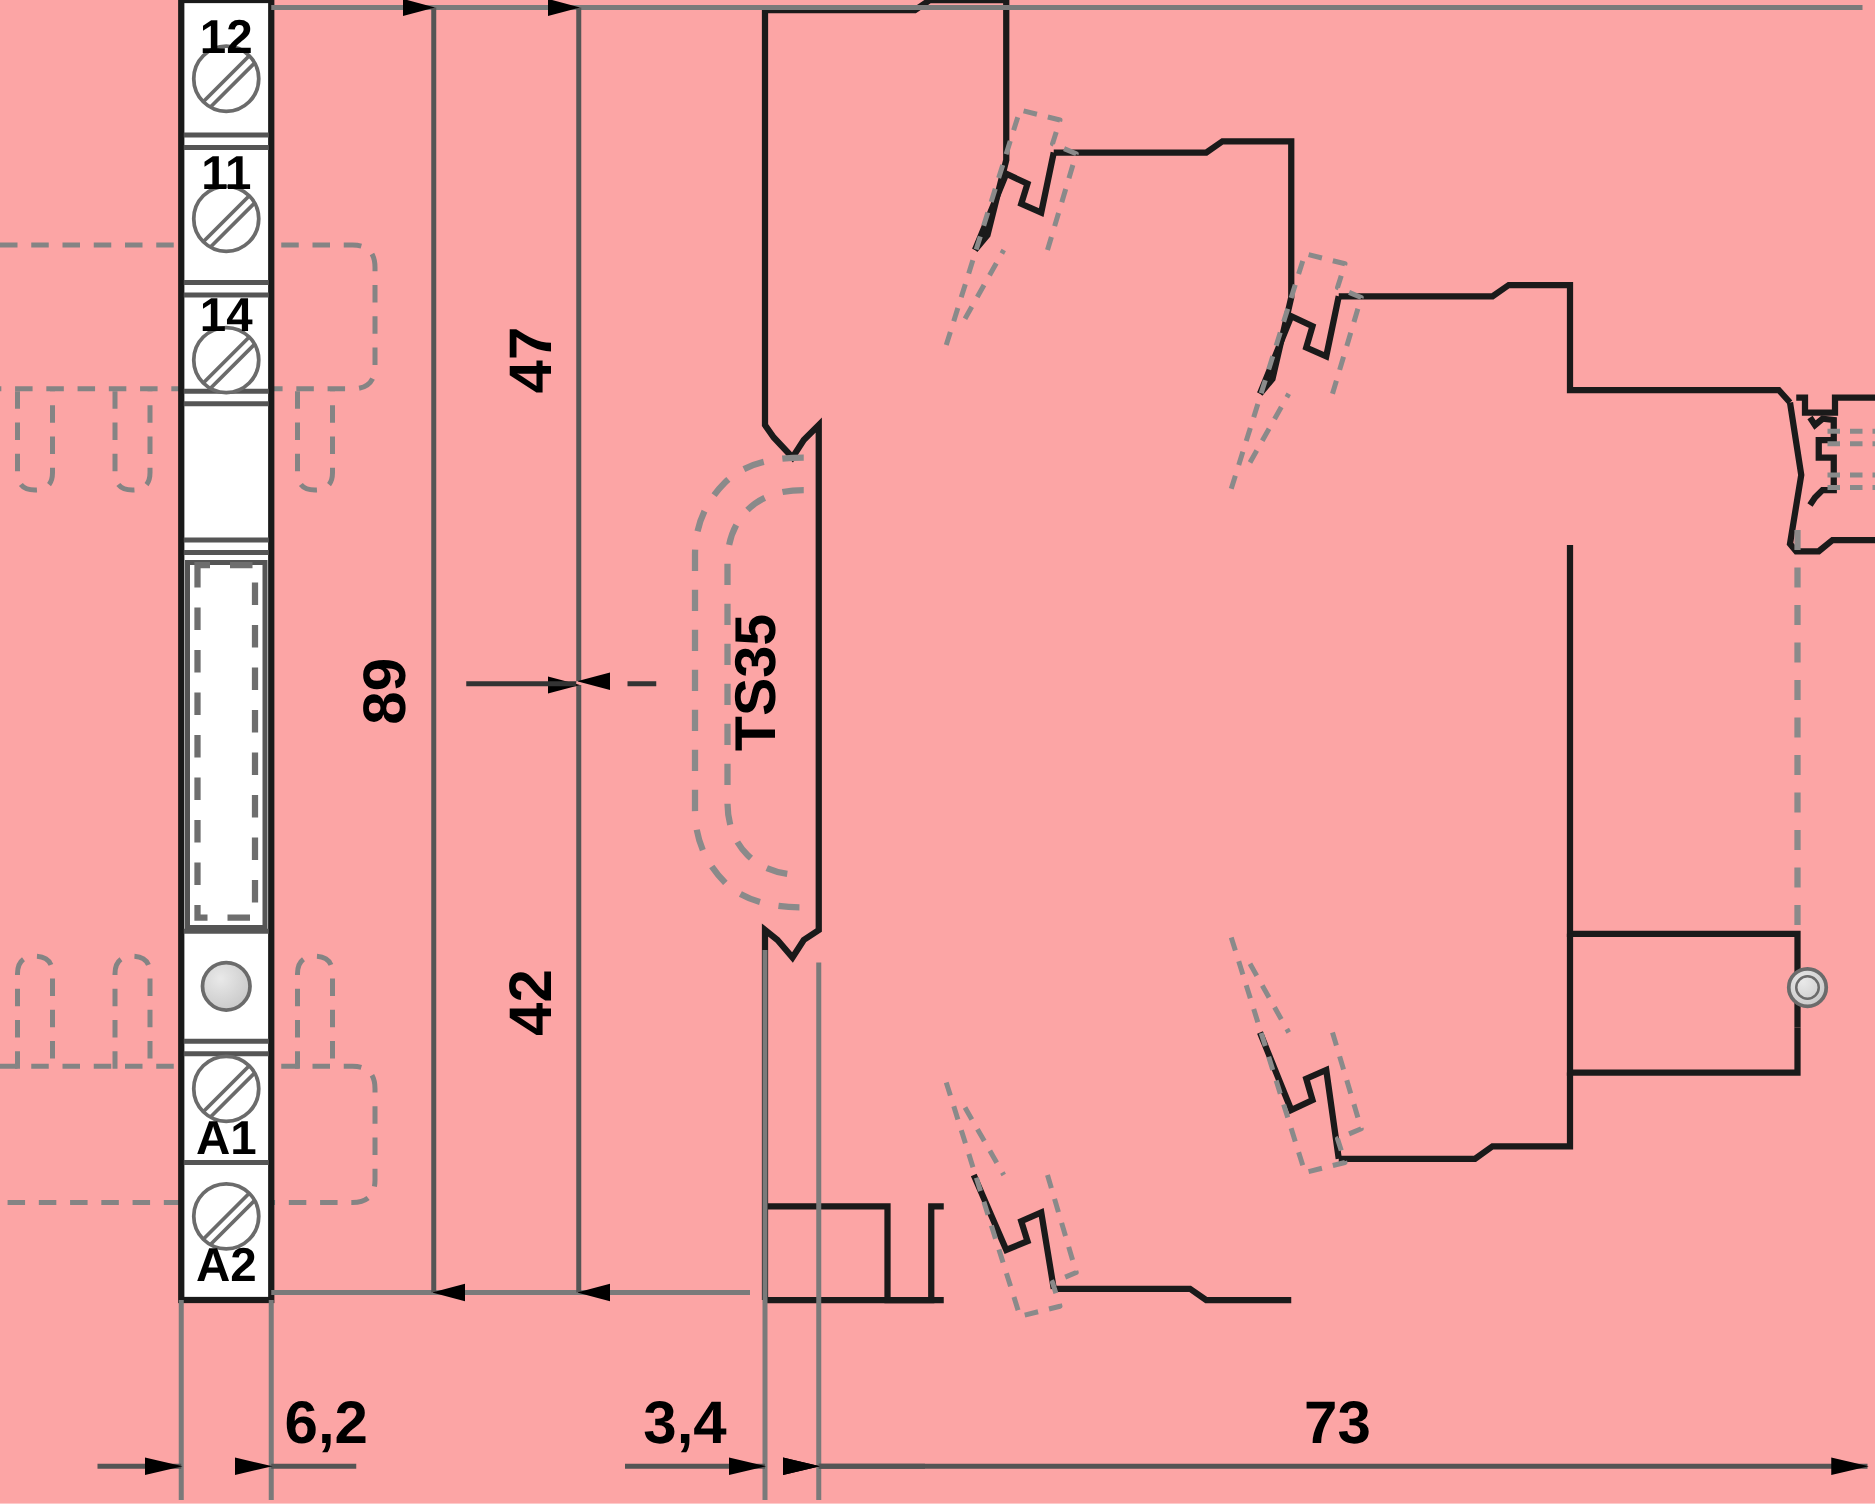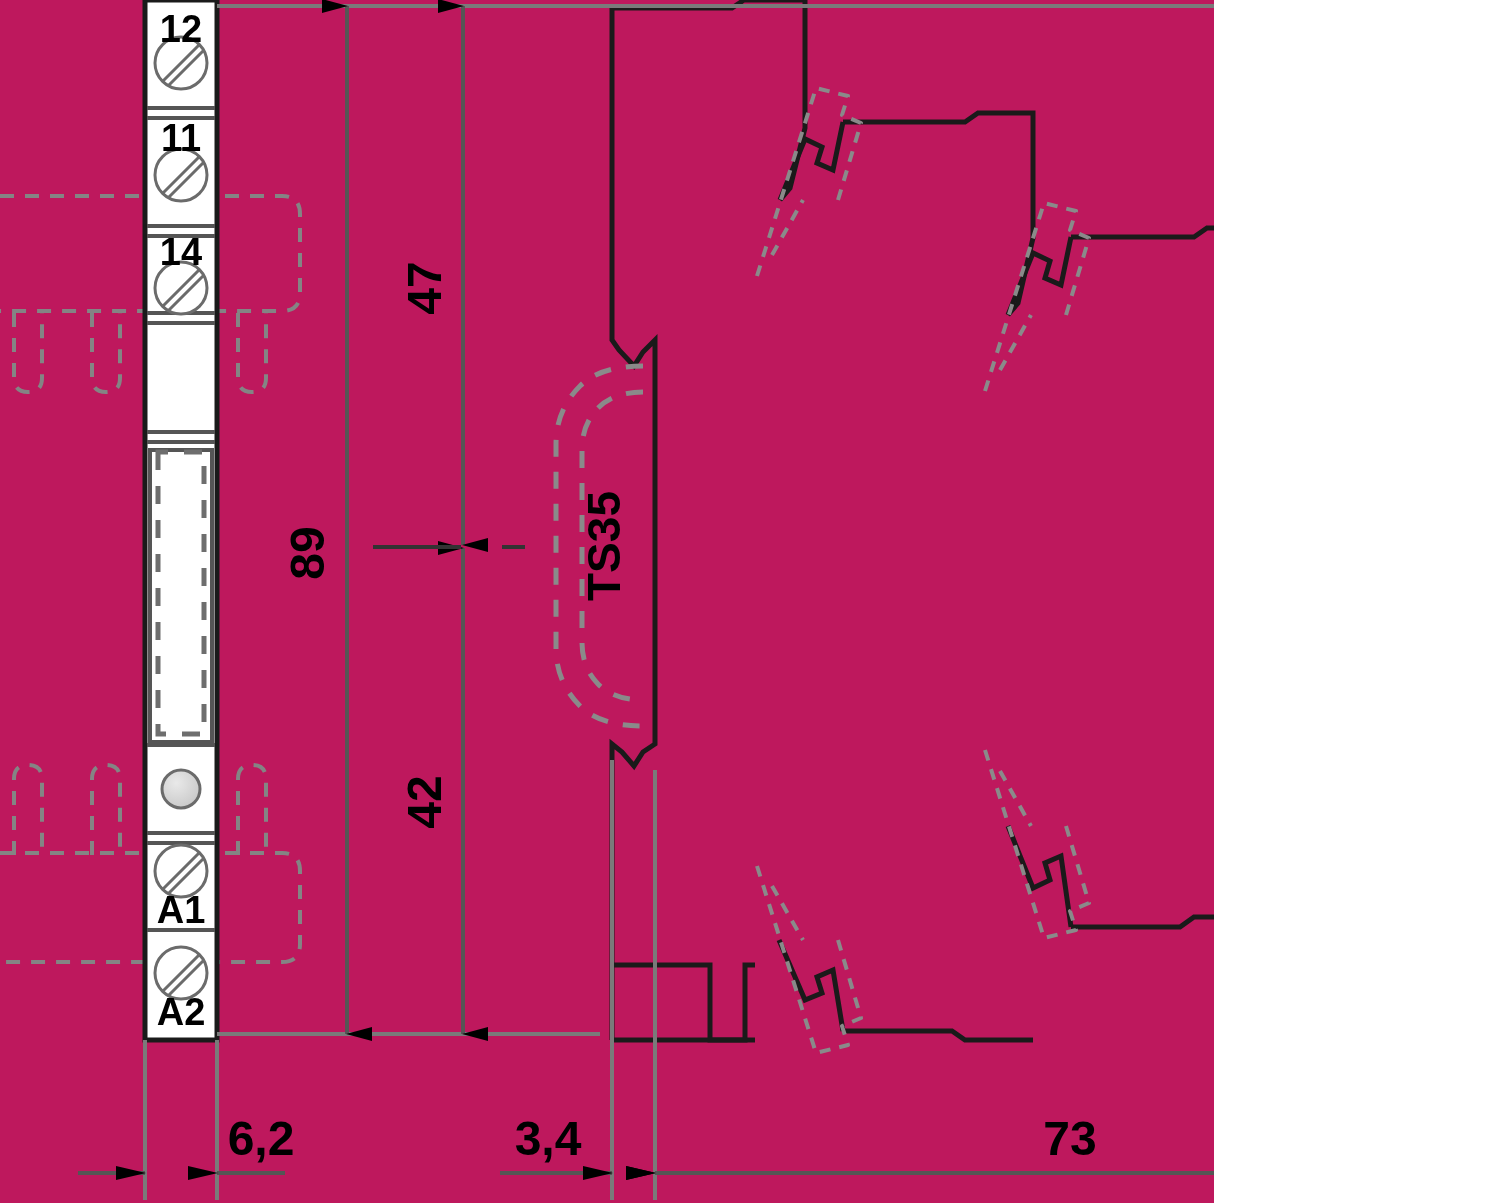--- a/index.html
+++ b/index.html
@@ -1,17 +1,17 @@
 <!DOCTYPE html>
 <html><head>
 <meta charset="utf-8">
 <style>
   html,body{margin:0;padding:0;background:#fff;}
   body{font-family:"Liberation Sans",sans-serif;}
-  #stage{position:relative;width:1214px;height:1203px;background:#be185d;overflow:hidden;}
+  #stage{position:relative;width:1500px;height:1203px;background:#fca5a5;overflow:hidden;}
   svg{display:block;}
   .lbl{font-family:"Liberation Sans",sans-serif;font-weight:bold;fill:#000;}
 </style>
 </head>
 <body>
 
 <div id="stage">
 <svg width="1500" height="1203" viewBox="0 0 1500 1203">
 
   <defs>

